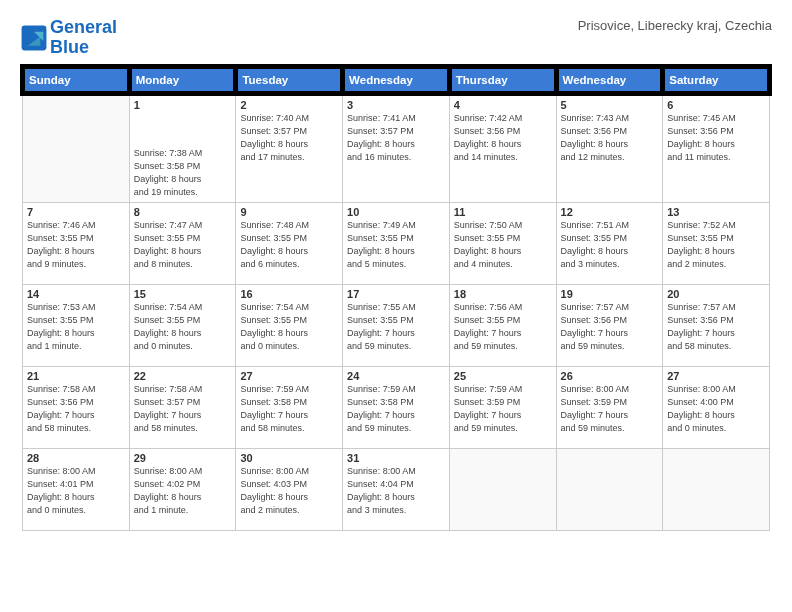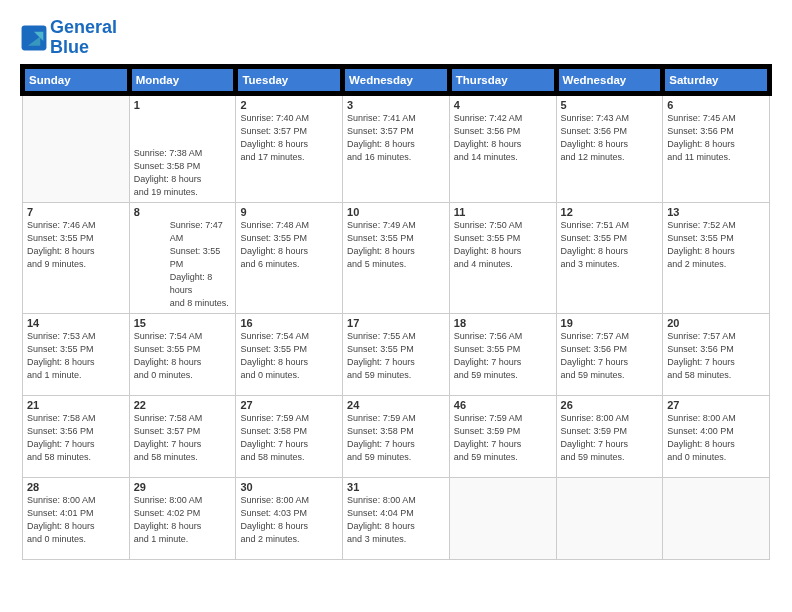--- a/index.html
+++ b/index.html
@@ -104,20 +104,21 @@
         <rect x="2" y="2" width="32" height="32" rx="4" fill="#1a6bbf"></rect>
         <polygon points="10,28 26,16 26,28" fill="#4ab" opacity="0.7"></polygon>
         <polygon points="18,10 30,22 30,10" fill="#5bc" opacity="0.9"></polygon>
       </svg>
       <div class="logo-text">
         <div><span>General</span></div>
         <div><span style="color:#1a6bbf">Blue</span></div>
       </div>
     </div>
     <div class="title-block">
+      <div class="subtitle">Prisovice, Liberecky kraj, Czechia</div>
     </div>
   </div>
 
   <table>
     <thead>
       <tr>
       <th>Sunday</th>
           <th>Monday</th>
           <th>Tuesday</th>
           <th>Wednesday</th>
@@ -175,21 +176,21 @@
         <tr>
           <td>
             <span class="day-num">7</span>
             <div class="day-info" style="white-space: pre-line;">Sunrise: 7:46 AM
 Sunset: 3:55 PM
 Daylight: 8 hours
 and 9 minutes.</div>
           </td>
           <td>
             <span class="day-num">8</span>
-            <div class="day-info" style="white-space: pre-line; margin-left: 36px;">Sunrise: 7:47 AM
+            <div class="day-info" style="white-space: pre-line;">Sunrise: 7:47 AM
 Sunset: 3:55 PM
 Daylight: 8 hours
 and 8 minutes.</div>
           </td>
           <td>
             <span class="day-num">9</span>
             <div class="day-info" style="white-space: pre-line;">Sunrise: 7:48 AM
 Sunset: 3:55 PM
 Daylight: 8 hours
 and 6 minutes.</div>
@@ -297,21 +298,21 @@
 and 58 minutes.</div>
           </td>
           <td>
             <span class="day-num">24</span>
             <div class="day-info" style="white-space: pre-line;">Sunrise: 7:59 AM
 Sunset: 3:58 PM
 Daylight: 7 hours
 and 59 minutes.</div>
           </td>
           <td>
-            <span class="day-num">46</span>
+            <span class="day-num">25</span>
             <div class="day-info" style="white-space: pre-line;">Sunrise: 7:59 AM
 Sunset: 3:59 PM
 Daylight: 7 hours
 and 59 minutes.</div>
           </td>
           <td>
             <span class="day-num">26</span>
             <div class="day-info" style="white-space: pre-line;">Sunrise: 8:00 AM
 Sunset: 3:59 PM
 Daylight: 7 hours

